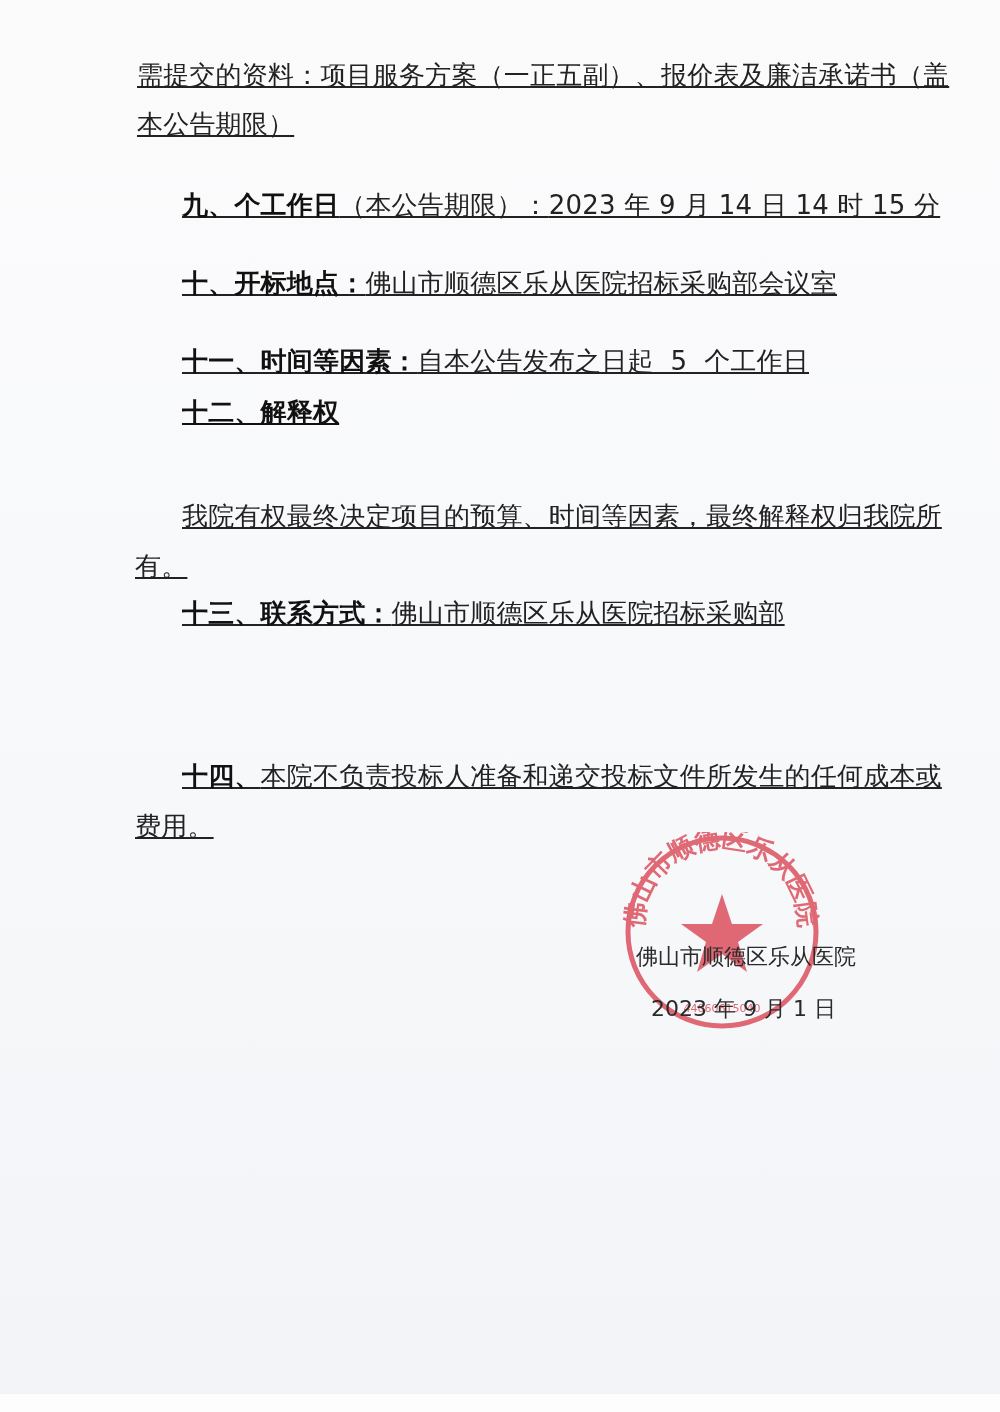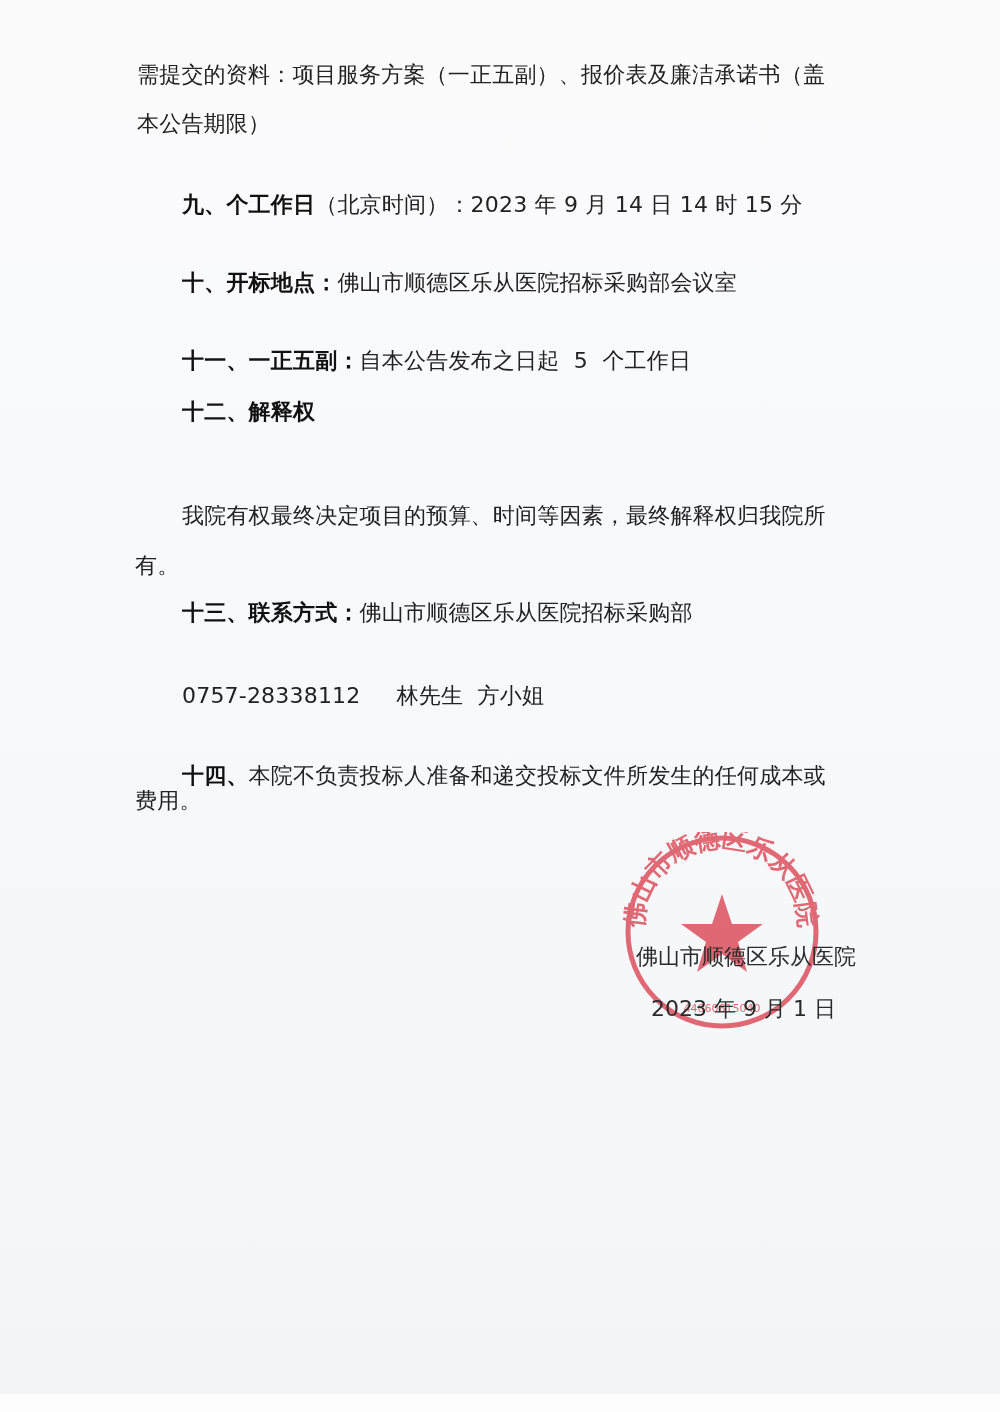--- a/index.html
+++ b/index.html
@@ -23,25 +23,26 @@
     }
     .page::after {
       content: "";
       position: absolute;
       left: 0; right: 0; bottom: 0;
       height: 18px;
       background: #fdfdfd;
     }
     .line {
       position: absolute;
-      font-size: 22px;
+      font-size: 26px;
       line-height: 30px;
       white-space: nowrap;
       color: #222;
       letter-spacing: 0.2px;
+      text-decoration: underline;
     }
     .b { font-weight: bold; color: #111; }
     .seal {
       position: absolute;
       left: 622px;
       top: 832px;
       width: 200px;
       height: 200px;
       opacity: 0.78;
     }
@@ -55,47 +56,44 @@
   </style>
 </head>
 <body>
 
 <div class="page">
 
   <div class="line" style="left:137px; top:60px;">需提交的资料：项目服务方案（一正五副）、报价表及廉洁承诺书（盖</div>
   <div class="line" style="left:137px; top:109px;">本公告期限）</div>
 
   <div class="line" style="left:182px; top:190px;">
-    <span class="b">九、个工作日</span><span>（北京时间）：</span><span>2023 年 9 月 14 日 14 时 15 分</span>
+    <span class="b">九、个工作日</span><span>（本公告期限）：</span><span>2023 年 9 月 14 日 14 时 15 分</span>
   </div>
 
   <div class="line" style="left:182px; top:268px;text-align:right;">
     <span class="b">十、开标地点：</span><span>佛山市顺德区乐从医院招标采购部会议室</span>
   </div>
 
   <div class="line" style="left:182px; top:346px;">
-    <span class="b">十一、一正五副：</span><span style="white-space:pre;">自本公告发布之日起  5  个工作日</span>
+    <span class="b">十一、时间等因素：</span><span style="white-space:pre;">自本公告发布之日起  5  个工作日</span>
   </div>
 
   <div class="line b" style="left:182px; top:397px;">十二、解释权</div>
 
   <div class="line" style="left:182px; top:501px;">我院有权最终决定项目的预算、时间等因素，最终解释权归我院所</div>
   <div class="line" style="left:135px; top:551px;">有。</div>
 
   <div class="line" style="left:182px; top:598px;">
     <span class="b">十三、联系方式：</span><span>佛山市顺德区乐从医院招标采购部</span>
   </div>
-  <div class="line" style="left:182px; top:681px;">
-    <span>0757-28338112</span><span style="display:inline-block;width:36px;"></span><span style="white-space:pre;">林先生  方小姐</span>
-  </div>
 
   <div class="line" style="left:182px; top:761px;">
     <span class="b">十四、</span><span>本院不负责投标人准备和递交投标文件所发生的任何成本或</span>
   </div>
-  <div class="line" style="left:135px; top:786px;">费用。</div>
+  <div class="line" style="left:135px; top:811px;">费用。</div>
 
   <svg class="seal" viewBox="0 0 200 200">
     <defs>
       <path id="sealArc" d="M 30 130 A 78 78 0 1 1 168 130"></path>
     </defs>
     <circle cx="100" cy="100" r="94" fill="none" stroke="#d9414f" stroke-width="5"></circle>
     <text font-size="25" fill="#d9414f" font-family="DejaVu Sans, sans-serif" font-weight="bold">
       <textPath href="#sealArc" startOffset="50%" text-anchor="middle">佛山市顺德区乐从医院</textPath>
     </text>
     <polygon points="100,62 110,92 141,92 116,110 125,140 100,122 75,140 84,110 59,92 90,92" fill="#d9414f"></polygon>

